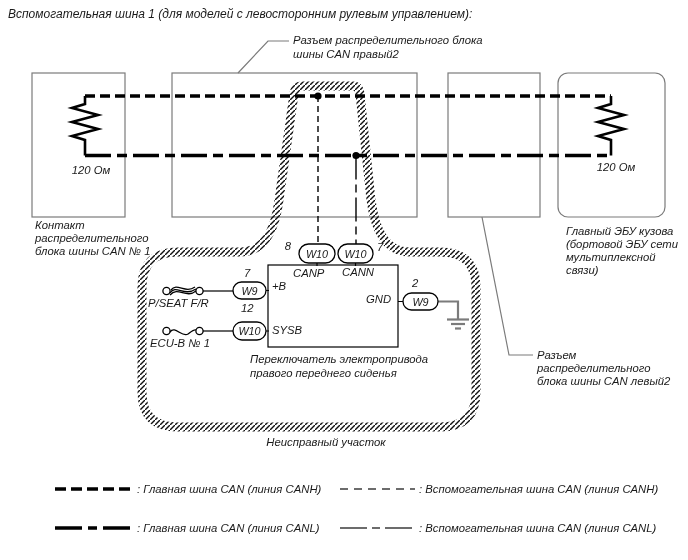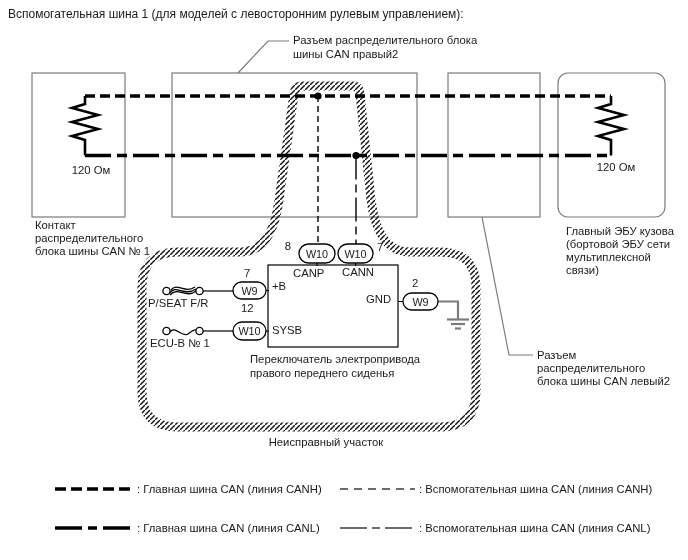--- a/index.html
+++ b/index.html
@@ -1,17 +1,17 @@
 <!DOCTYPE html>
 <html><head>
 <meta charset="utf-8">
 <style>
   html,body{margin:0;padding:0;background:#ffffff;}
   .stage{position:relative;width:688px;height:560px;background:#ffffff;overflow:hidden;
-         font-family:"Liberation Sans", sans-serif;}
+         font-family:"Liberation Sans", sans-serif;font-style:italic;}
   svg text{font-family:"Liberation Sans", sans-serif;fill:#1a1a1a;}
   .t12{font-size:12px;}
   .t11{font-size:11.3px;}
   .t10{font-size:10.8px;}
 </style>
 </head>
 <body>
 
 <div class="stage">
 <svg width="688" height="560" viewBox="0 0 688 560">

